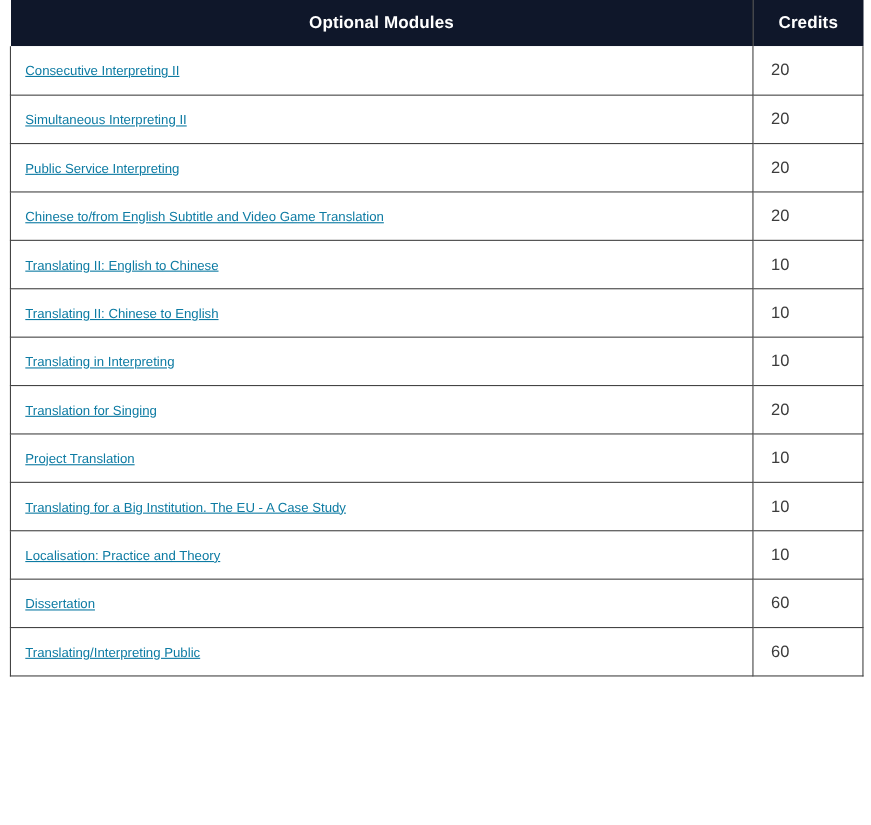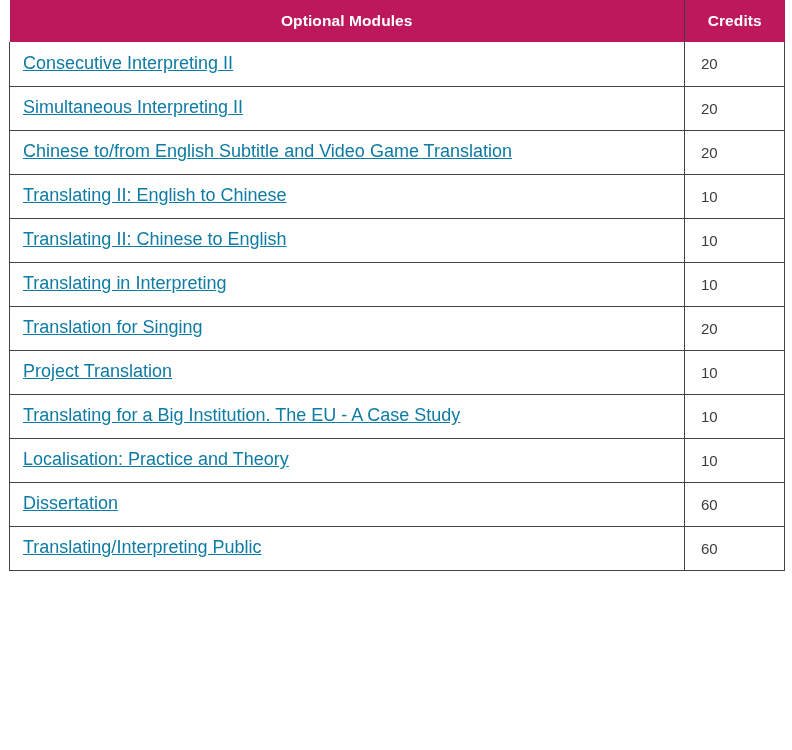--- a/index.html
+++ b/index.html
@@ -24,21 +24,21 @@
     width: 775px;
     border-collapse: collapse;
     table-layout: fixed;
     font-size: 15px;
   }
 
   table.modules-table col.col-module { width: 675px; }
   table.modules-table col.col-credits { width: 100px; }
 
   thead th {
-    background: #be185d;
+    background: #0f172a;
     color: #ffffff;
     font-weight: bold;
     font-size: 15.5px;
     text-align: center;
     height: 42px;
     padding: 0 8px;
     box-sizing: border-box;
     border: none;
     letter-spacing: 0.1px;
   }
@@ -70,21 +70,21 @@
     color: #3c3c3c;
   }
 
   tbody tr:first-child td {
     border-top: none;
   }
 
   a.module-link {
     color: #0d7ba3;
     text-decoration: underline;
-    font-size: 18px;
+    font-size: 12px;
     line-height: 1.2;
   }
 </style>
 </head>
 <body>
 
 <div class="table-wrap">
   <table class="modules-table">
     <colgroup>
       <col class="col-module">
@@ -96,20 +96,24 @@
         <th class="th-credits">Credits</th>
       </tr>
     </thead>
     <tbody id="table-body">
         <tr>
           <td class="cell-module"><a class="module-link" href="#">Consecutive Interpreting II</a></td>
           <td class="cell-credits">20</td>
         </tr>
         <tr>
           <td class="cell-module"><a class="module-link" href="#">Simultaneous Interpreting II</a></td>
+          <td class="cell-credits">20</td>
+        </tr>
+        <tr>
+          <td class="cell-module"><a class="module-link" href="#">Public Service Interpreting</a></td>
           <td class="cell-credits">20</td>
         </tr>
         <tr>
           <td class="cell-module"><a class="module-link" href="#">Chinese to/from English Subtitle and Video Game Translation</a></td>
           <td class="cell-credits">20</td>
         </tr>
         <tr>
           <td class="cell-module"><a class="module-link" href="#">Translating II: English to Chinese</a></td>
           <td class="cell-credits">10</td>
         </tr>

